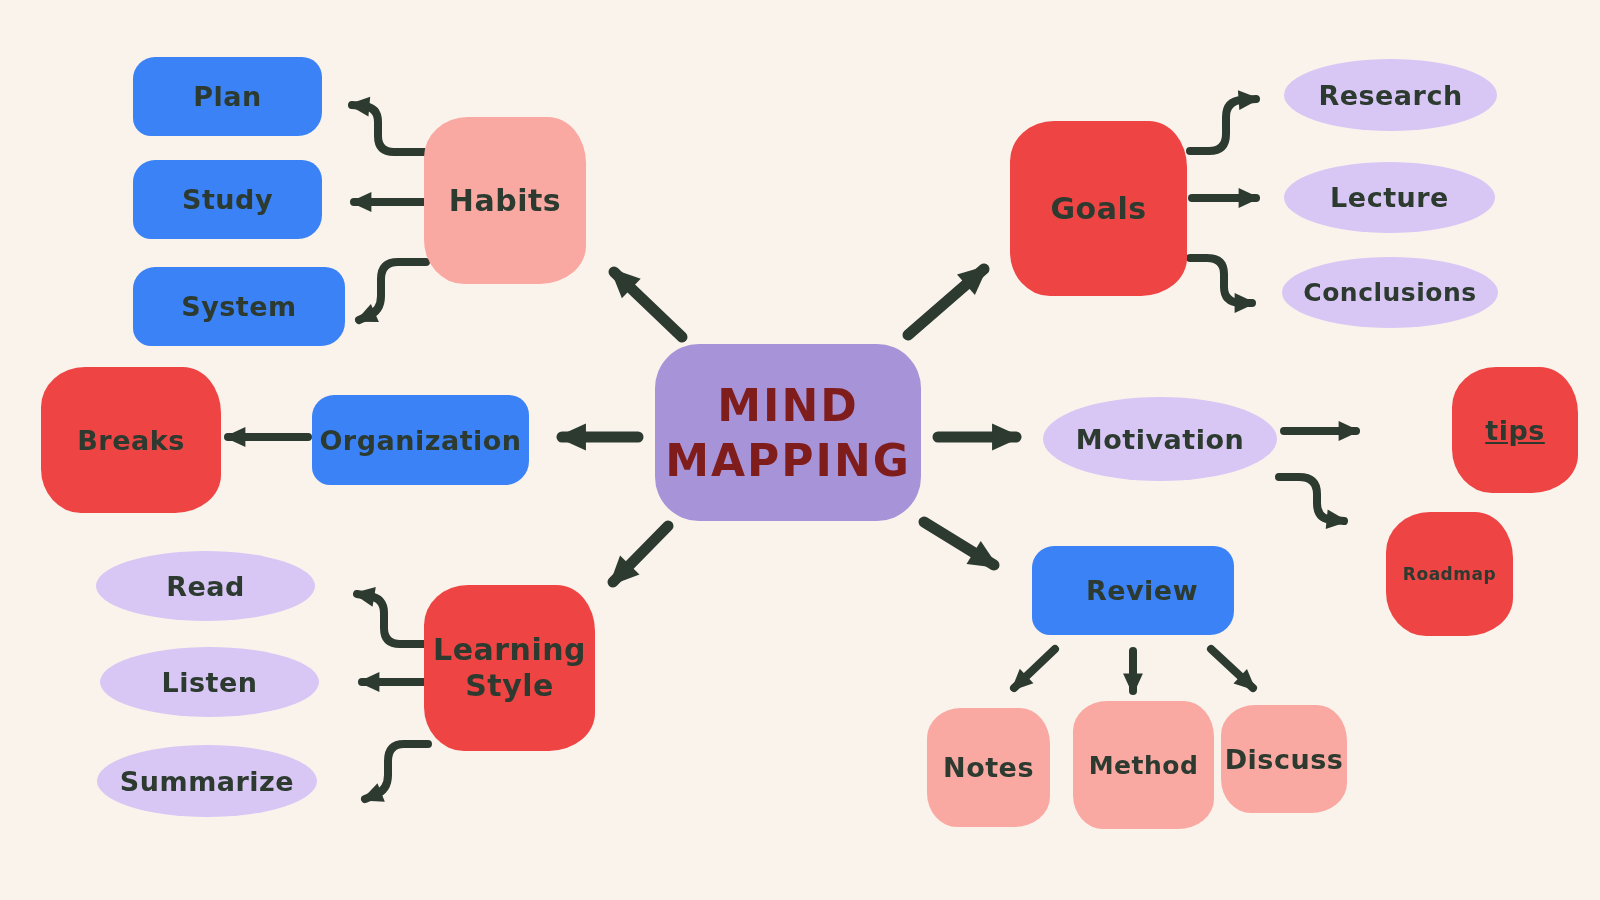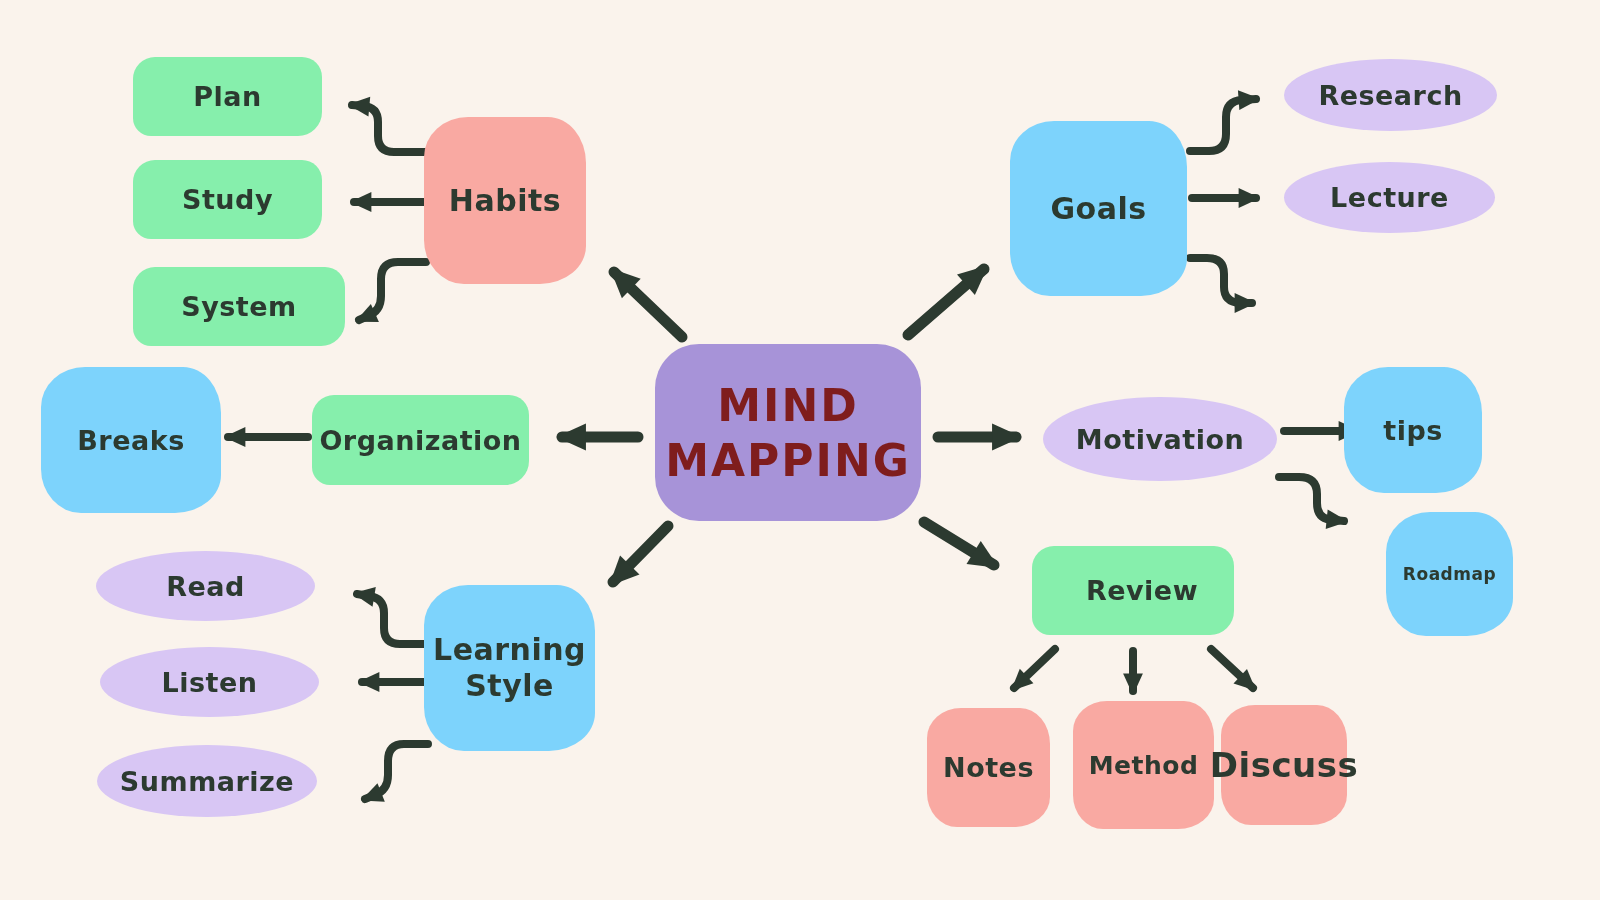--- a/index.html
+++ b/index.html
@@ -11,22 +11,22 @@
   }
   #canvas{position:relative;width:1600px;height:900px;background:#faf3ec;}
   #edges{position:absolute;left:0;top:0;z-index:1;}
   .node{
     position:absolute;z-index:2;
     display:flex;align-items:center;justify-content:center;
     text-align:center;
     color:#2c3a30;font-weight:600;font-size:27px;letter-spacing:.5px;
     box-sizing:border-box;padding:4px 10px;
   }
-  .mint{background:#86efac;border-radius:22px 20px 24px 18px;}
-  .peach{background:#7dd3fc;}
+  .mint{background:#3b82f6;border-radius:22px 20px 24px 18px;}
+  .peach{background:#ef4444;}
   .pink{background:#f9a9a2;}
   .lavender{background:#d8c6f4;border-radius:50%;}
   .blob{border-radius:44px 38px 46px 40px / 40px 46px 38px 44px;}
   .blob-sm{border-radius:34px 30px 36px 30px / 30px 36px 30px 34px;}
   .center-node{
     background:#a793d8;
     border-radius:44px;
     color:#7f1d1d;
     font-size:44px;font-weight:700;letter-spacing:2px;line-height:1.25;
     text-transform:uppercase;
@@ -78,31 +78,32 @@
   <div class="node center-node" style="left:655px;top:344px;width:266px;height:177px;">MIND MAPPING</div>
 
   <div class="node pink blob big-label" style="left:424px;top:117px;width:162px;height:167px;">Habits</div>
   <div class="node mint" style="left:133px;top:57px;width:189px;height:79px;">Plan</div>
   <div class="node mint" style="left:133px;top:160px;width:189px;height:79px;">Study</div>
   <div class="node mint" style="left:133px;top:267px;width:212px;height:79px;">System</div>
 
   <div class="node peach blob big-label" style="left:1010px;top:121px;width:177px;height:175px;">Goals</div>
   <div class="node lavender" style="left:1284px;top:59px;width:213px;height:72px;">Research</div>
   <div class="node lavender" style="left:1284px;top:162px;width:211px;height:71px;">Lecture</div>
+  <div class="node lavender" style="left:1282px;top:257px;width:216px;height:71px;font-size:25px;">Conclusions</div>
 
   <div class="node mint" style="left:312px;top:395px;width:217px;height:90px;">Organization</div>
   <div class="node peach blob" style="left:41px;top:367px;width:180px;height:146px;">Breaks</div>
 
   <div class="node lavender" style="left:1043px;top:397px;width:234px;height:84px;">Motivation</div>
-  <div class="node peach blob" style="left:1344px;top:367px;width:138px;height:126px;">tips</div>
+  <div class="node peach blob" style="left:1452px;top:367px;width:126px;height:126px;text-decoration:underline;">tips</div>
   <div class="node peach blob" style="left:1386px;top:512px;width:127px;height:124px;font-size:17px;">Roadmap</div>
 
   <div class="node mint" style="left:1032px;top:546px;width:202px;height:89px;padding-left:28px;">Review</div>
   <div class="node pink blob-sm" style="left:927px;top:708px;width:123px;height:119px;">Notes</div>
   <div class="node pink blob-sm" style="left:1073px;top:701px;width:141px;height:128px;font-size:25px;">Method</div>
-  <div class="node pink blob-sm" style="left:1221px;top:705px;width:126px;height:120px;font-size:34px;">Discuss</div>
+  <div class="node pink blob-sm" style="left:1221px;top:705px;width:126px;height:108px;font-size:27px;">Discuss</div>
 
   <div class="node peach blob big-label" style="left:424px;top:585px;width:171px;height:166px;">Learning Style</div>
   <div class="node lavender" style="left:96px;top:551px;width:219px;height:70px;">Read</div>
   <div class="node lavender" style="left:100px;top:647px;width:219px;height:70px;">Listen</div>
   <div class="node lavender" style="left:97px;top:745px;width:220px;height:72px;">Summarize</div>
 
 </div>
 
 </body></html>

